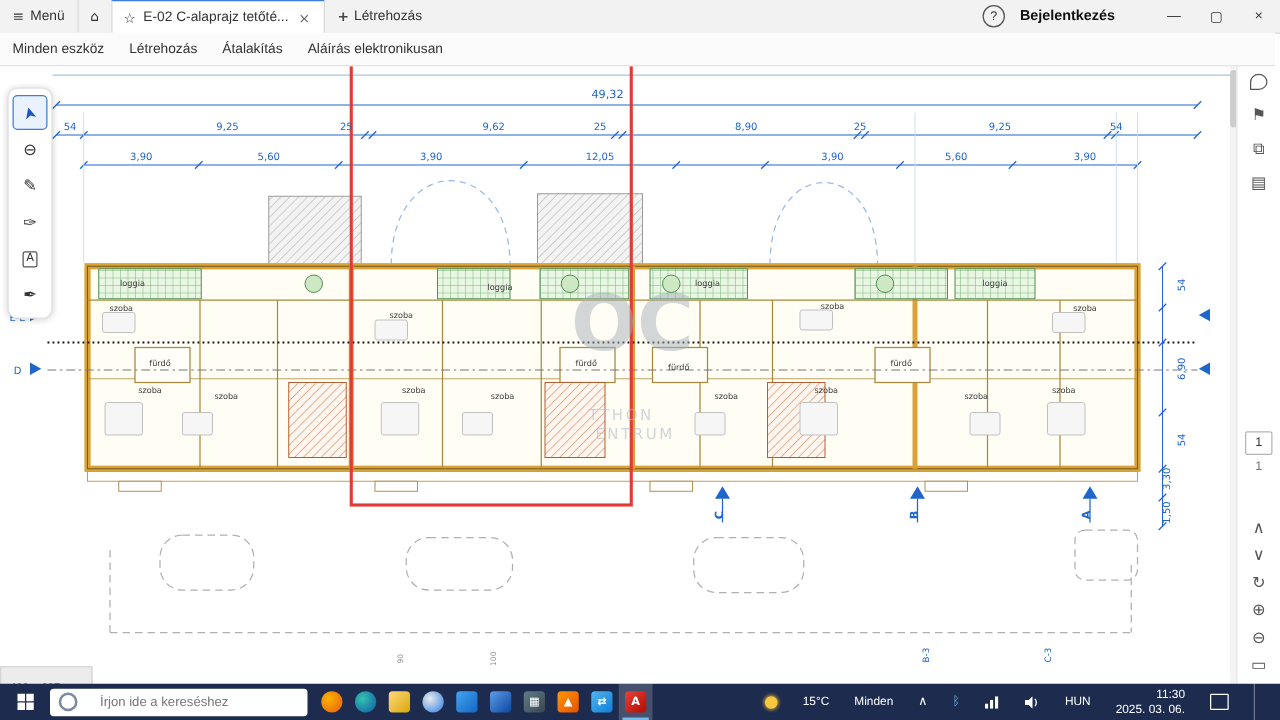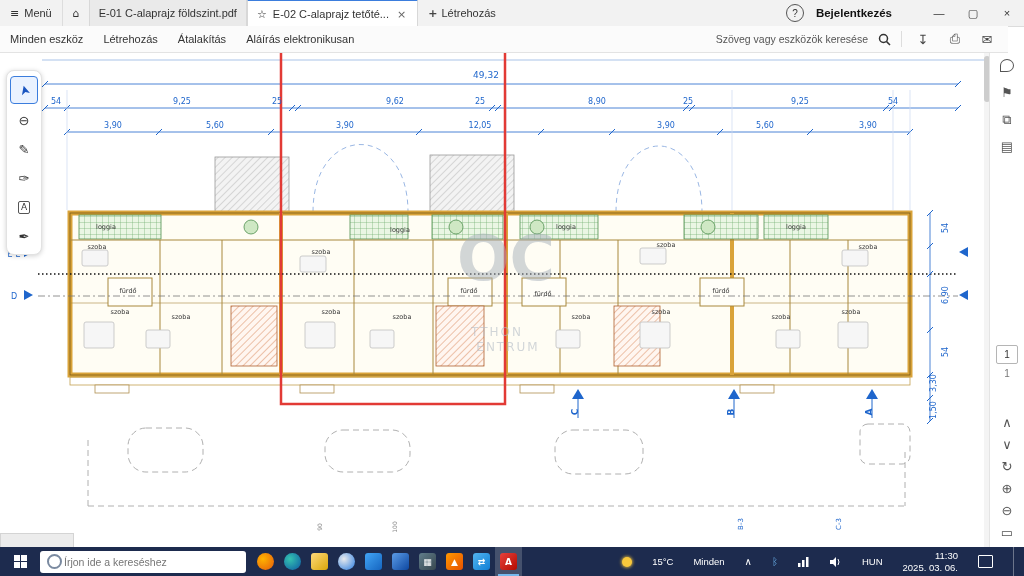--- a/index.html
+++ b/index.html
@@ -18,21 +18,21 @@
   .tab-close{color:#666;font-size:11px;padding:0 2px;}
   .create-btn{display:flex;align-items:center;gap:4px;padding:0 10px;height:26px;color:#333;}
   .create-btn .ic{color:#444;font-weight:bold;}
   .tb-right{margin-left:auto;display:flex;align-items:center;height:26px;}
   .help-btn{width:16px;height:16px;border:1px solid #555;border-radius:50%;display:flex;align-items:center;
     justify-content:center;font-size:10px;margin-right:12px;color:#333;}
   .signin{font-weight:bold;font-size:11.5px;margin-right:30px;color:#111;}
   .win-btn{width:34px;height:26px;display:flex;align-items:center;justify-content:center;font-size:11px;color:#333;}
 
   
-  .menubar{position:absolute;top:26px;left:0;right:16px;height:26px;background:#fbfbfb;
+  .menubar{position:absolute;top:26px;left:0;right:4px;height:26px;background:#fbfbfb;
     border-bottom:1px solid #e3e3e3;display:flex;align-items:center;font-size:11px;color:#3a4a99;z-index:20;padding:0 10px;}
   .mb-item{margin-right:20px;color:#333;}
   .mb-right{margin-left:auto;display:flex;align-items:center;gap:10px;color:#555;}
   .mb-search-label{font-size:10.5px;color:#555;}
   .mb-sep{width:1px;height:16px;background:#ddd;}
   .mb-ic{width:22px;height:22px;display:flex;align-items:center;justify-content:center;font-size:13px;color:#444;}
 
   
   .quicktools{position:absolute;left:6px;top:70px;width:34px;background:#fff;border:1px solid #e2e2e2;
     border-radius:8px;box-shadow:0 1px 5px rgba(0,0,0,.18);z-index:15;padding:5px 0;
@@ -61,32 +61,32 @@
   .pagesize-label{position:absolute;left:0;top:533px;background:#ececec;border:1px solid #d4d4d4;
     color:#555;font-size:9px;padding:11px 7px;z-index:15;}
 
   
   .taskbar{position:absolute;left:0;right:0;bottom:0;height:29px;background:#1d2b4e;z-index:30;
     display:flex;align-items:center;color:#fff;}
   .tb-start{width:40px;height:29px;display:flex;align-items:center;justify-content:center;}
   .winlogo{display:grid;grid-template-columns:6px 6px;grid-template-rows:6px 6px;gap:1px;}
   .winlogo div{background:#fff;}
   .tb-search{width:192px;height:22px;background:#fff;border-radius:3px;display:flex;align-items:center;
-    padding:0 7px;gap:0;}
+    padding:0 7px;gap:16px;}
   .cortana{width:11px;height:11px;border-radius:50%;border:2px solid #7a8aa0;flex:none;}
   .tb-search input{border:none;outline:none;background:transparent;font-size:10.5px;color:#444;width:100%;
     font-family:"Liberation Sans",sans-serif;}
   .tb-apps{display:flex;align-items:center;margin-left:6px;}
   .tb-app{width:27px;height:29px;display:flex;align-items:center;justify-content:center;position:relative;}
   .tb-app.active{background:rgba(255,255,255,.18);}
   .tb-app.active::after{content:"";position:absolute;bottom:0;left:3px;right:3px;height:2px;background:#76b9ed;}
   .tb-ico{width:17px;height:17px;border-radius:3px;display:flex;align-items:center;justify-content:center;
     color:#fff;font-size:9px;font-weight:bold;font-family:"DejaVu Sans",sans-serif;}
   .shape-circle{border-radius:50%;}
-  .tray{margin-left:auto;display:flex;align-items:center;gap:20px;padding-right:5px;font-size:9.5px;}
+  .tray{margin-left:auto;display:flex;align-items:center;gap:20px;padding-right:15px;font-size:9.5px;}
   .sun-ico{width:10px;height:10px;border-radius:50%;background:#f8c83c;box-shadow:0 0 3px 1px rgba(248,200,60,.7);}
   .tray .ic{font-size:10px;}
   .bt{color:#6db5f0;}
   .clockblk{text-align:right;font-size:9.5px;line-height:1.25;}
   .notif{width:13px;height:11px;border:1px solid #fff;border-radius:1px;}
   .sliver{width:5px;height:29px;border-left:1px solid rgba(255,255,255,.35);}
 
   
   #plan-svg{position:absolute;left:0;top:0;z-index:1;}
   .t-dim{fill:#1f66cc;font-family:"DejaVu Sans",sans-serif;}
@@ -326,23 +326,20 @@
 </svg>
 
 <div class="titlebar">
   <div class="menu-btn">
     <span class="ic">≡</span>
     <span>Menü</span>
   </div>
   <div class="home-btn">
     <span class="ic">⌂</span>
   </div>
-  <div class="tab">
-    <span class="tab-label">E-01 C-alaprajz földszint.pdf</span>
-  </div>
   <div class="tab active">
     <span class="ic">☆</span>
     <span class="tab-label">E-02 C-alaprajz tetőté...</span>
     <span class="tab-close ic">×</span>
   </div>
   <div class="create-btn">
     <span class="ic">+</span>
     <span>Létrehozás</span>
   </div>
   <div class="tb-right">
@@ -352,31 +349,20 @@
     <div class="win-btn ic">▢</div>
     <div class="win-btn">×</div>
   </div>
 </div>
 
 <div class="menubar">
   <span class="mb-item">Minden eszköz</span>
   <span class="mb-item">Létrehozás</span>
   <span class="mb-item">Átalakítás</span>
   <span class="mb-item">Aláírás elektronikusan</span>
-  <div class="mb-right">
-    <span class="mb-search-label">Szöveg vagy eszközök keresése</span>
-    <svg width="13" height="13" viewBox="0 0 13 13">
-      <circle cx="5.5" cy="5.5" r="4" fill="none" stroke="#333" stroke-width="1.5"></circle>
-      <line x1="8.6" y1="8.6" x2="12" y2="12" stroke="#333" stroke-width="1.5"></line>
-    </svg>
-    <span class="mb-sep"></span>
-    <div class="mb-ic ic">↧</div>
-    <div class="mb-ic ic">⎙</div>
-    <div class="mb-ic ic">✉</div>
-  </div>
 </div>
 
 <div class="quicktools">
   <div class="qt-btn active">
     <span class="rot-cursor">➤</span>
   </div>
   <div class="qt-btn">
     <span>⊖</span>
   </div>
   <div class="qt-btn">

